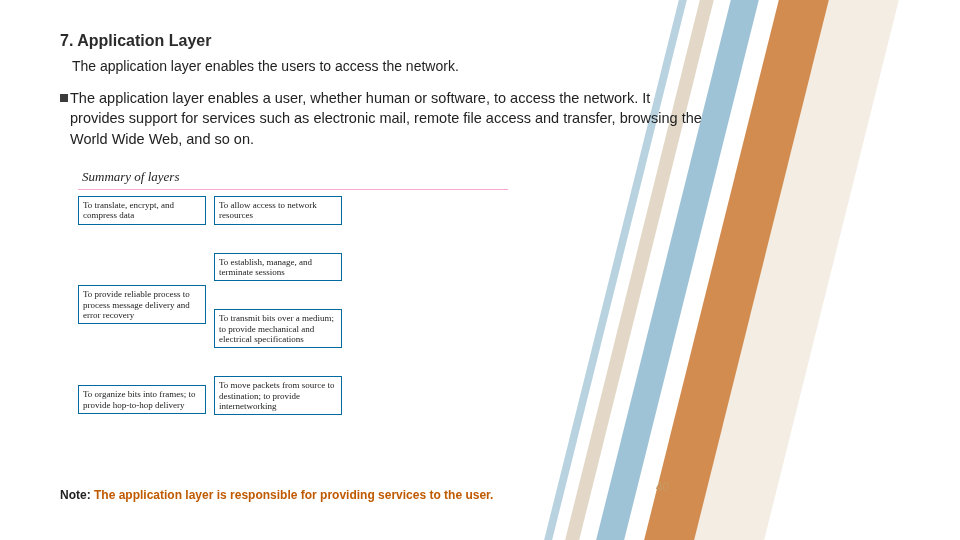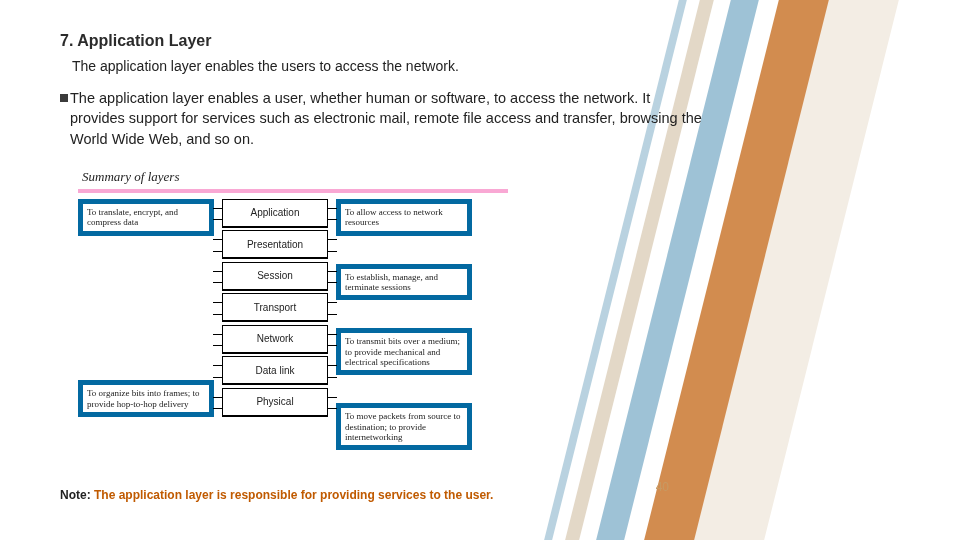--- a/index.html
+++ b/index.html
@@ -17,25 +17,25 @@
   .content{position:absolute;left:60px;right:60px;top:32px;}
   .heading{font-size:16px;font-weight:600;color:#2b2b2b;}
   .intro{margin:8px 0 14px 12px;font-size:14px;}
   .bullet-row{display:flex;gap:2px;}
   .square-bullet{flex:0 0 8px;height:8px;background:#3b3b3b;margin-top:6px;}
   .bullet-text{font-size:14.5px;line-height:1.4;}
 
   
   .diagram{margin:18px 0 0 18px;width:430px;background:#fff;position:relative;z-index:2;}
   .dia-title{font-family:"Times New Roman",serif;font-style:italic;font-size:13px;
-    border-bottom:4px solid #f9a8d4;padding:2px 4px 4px;}
+    border-bottom:1px solid #f9a8d4;padding:2px 4px 4px;}
   .stack-wrap{display:flex;align-items:center;gap:8px;margin-top:6px;}
   .left-col,.right-col{display:flex;flex-direction:column;justify-content:space-between;
     height:218px;font-family:"Times New Roman",serif;font-size:9px;line-height:1.15;}
-  .left-col .lbox,.right-col .rbox{border:5px solid #0369a1;padding:3px 4px;width:118px;}
+  .left-col .lbox,.right-col .rbox{border:1px solid #0369a1;padding:3px 4px;width:118px;}
   .left-col{gap:18px;}
   .right-col{gap:28px;}
   .center-col{display:flex;flex-direction:column;gap:2.5px;}
   .layer-box{width:104px;height:26px;border:1px solid #000;border-bottom:2px solid #000;
     display:flex;align-items:center;justify-content:center;font-size:10px;font-family:Arial,sans-serif;
     position:relative;background:#fff;}
   .layer-box:after,.layer-box:before{ 
     content:"";position:absolute;top:30%;width:10px;height:40%;border-top:1px solid #000;
     border-bottom:1px solid #000;}
   .layer-box:before{left:-10px;}
@@ -65,30 +65,22 @@
     <div class="bullet-row">
       <div class="square-bullet"></div>
       <div class="bullet-text">The application layer enables a user, whether human or software, to access the network. It provides support for services such as electronic mail, remote file access and transfer, browsing the World Wide Web, and so on.</div>
     </div>
 
     <div class="diagram">
       <div class="dia-title">Summary of layers</div>
       <div class="stack-wrap">
         <div class="left-col">
           <div class="lbox">To translate, encrypt, and compress data</div>
+          <div class="lbox">To provide reliable process to process message delivery and error recovery</div>
           <div class="lbox">To organize bits into frames; to provide hop-to-hop delivery</div>
-        </div>
-        <div class="center-col">
-          <div class="layer-box">Application</div>
-          <div class="layer-box">Presentation</div>
-          <div class="layer-box">Session</div>
-          <div class="layer-box">Transport</div>
-          <div class="layer-box">Network</div>
-          <div class="layer-box">Data link</div>
-          <div class="layer-box">Physical</div>
         </div>
         <div class="right-col">
           <div class="rbox">To allow access to network resources</div>
           <div class="rbox">To establish, manage, and terminate sessions</div>
           <div class="rbox">To transmit bits over a medium; to provide mechanical and electrical specifications</div>
           <div class="rbox">To move packets from source to destination; to provide internetworking</div>
         </div>
       </div>
     </div>
   </div>

